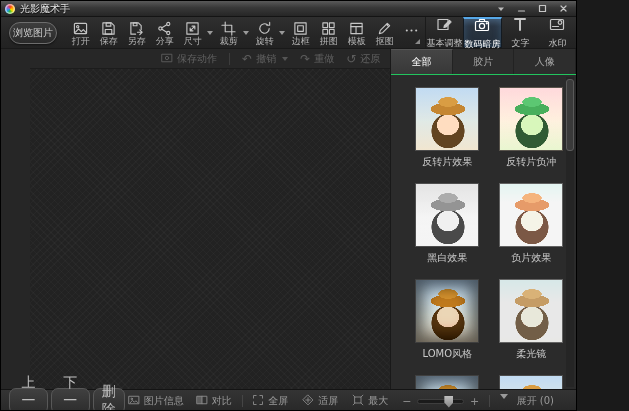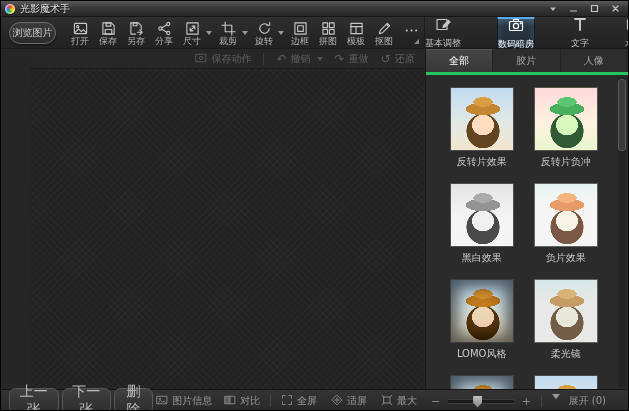--- a/index.html
+++ b/index.html
@@ -1,18 +1,18 @@
 <!DOCTYPE html>
 <html><head>
 <meta charset="utf-8">
 <style>
   * { margin:0; padding:0; box-sizing:border-box; }
   html,body { width:629px; height:411px; overflow:hidden; background:#1a1a1a; }
   body { font-family:"DejaVu Sans", sans-serif; -webkit-font-smoothing:antialiased; }
-  .app { position:relative; width:629px; height:411px; background:#262626; overflow:hidden;
+  .app { position:relative; width:577px; height:411px; background:#262626; overflow:hidden;
          border:1px solid #000; }
 
   
   .titlebar { height:16px; display:flex; align-items:center; padding:0 4px;
     background:linear-gradient(180deg,#5a5a5a 0%, #383838 45%, #262626 100%);
     border-bottom:1px solid #141414; }
   .logo { width:10px; height:10px; border-radius:50%;
     background:conic-gradient(#e33 0deg,#f90 60deg,#fd0 120deg,#3b3 180deg,#29e 240deg,#96c 300deg,#e33 360deg);
     box-shadow:inset 0 0 0 1.5px rgba(255,255,255,.55); margin-right:5px; }
   .win-title { font-size:10px; color:#e9e9e9; text-shadow:0 1px 1px #000; }
@@ -35,21 +35,21 @@
   .tool-btn.has-dd { width:36px; padding-right:8px; }
   .tool-btn .ticon { height:15px; display:flex; align-items:center; }
   .tool-btn .tlabel { font-size:9px; color:#b5b5b5; line-height:11px; white-space:nowrap; }
   .dd-arrow { position:absolute; right:2px; top:14px; width:0; height:0;
     border-left:3px solid transparent; border-right:3px solid transparent; border-top:4px solid #9a9a9a; }
   .more-btn { width:26px; display:flex; flex-direction:column; align-items:center; justify-content:center; position:relative; }
   .corner-tri { position:absolute; right:5px; bottom:4px; width:0; height:0;
     border-left:5px solid transparent; border-bottom:5px solid #8a8a8a; }
 
   
-  .mode-tabs { margin-left:auto; display:flex; width:204px; border-left:1px solid #1b1b1b;gap:36px; }
+  .mode-tabs { margin-left:auto; display:flex; width:204px; border-left:1px solid #1b1b1b; }
   .mode-tab { flex:1; display:flex; flex-direction:column; align-items:center; justify-content:center;
     gap:1px; padding-top:1px; }
   .mode-tab .mt-label { font-size:9px; color:#c2c2c2; white-space:nowrap; }
   .mode-tab.selected { background:linear-gradient(180deg,#3c4c5e 0%,#2a3542 25%,#222c37 100%);
     border:1px solid #131a21; border-top:2px solid #57a8e8;
     box-shadow:inset 0 0 8px rgba(100,170,230,.28); }
   .mode-tab.selected .mt-label { color:#fff; }
 
   
   .body-row { display:flex; height:340px; }
@@ -63,21 +63,21 @@
     border-top:4px solid #555; margin-left:2px; }
   .ab-sep { width:1px; height:12px; background:#3c3c3c; }
 
   .canvas { flex:1; background-color:#222;
     background-image:
       repeating-linear-gradient(45deg, rgba(255,255,255,.022) 0 1px, transparent 1px 5px),
       repeating-linear-gradient(-45deg, rgba(255,255,255,.022) 0 1px, transparent 1px 5px); }
 
   
   .side-panel { position:relative; width:204px; background:#2b2b2b; border-left:1px solid #191919; }
-  .fx-tabs { display:flex; height:26px; border-bottom:3px solid #22c55e; }
+  .fx-tabs { display:flex; height:26px; border-bottom:1px solid #22c55e; }
   .fx-tab { flex:1; display:flex; align-items:center; justify-content:center;
     font-size:10px; color:#a8a8a8; background:#2d2d2d; border-right:1px solid #222; }
   .fx-tab.selected { background:linear-gradient(180deg,#454545,#383838); color:#fff;
     border-top:1px solid #555; }
   .thumbs { position:relative; height:314px; overflow:hidden; padding:12px 0 0 24px; }
   .thumb-row { display:flex; gap:20px; margin-bottom:14px; }
   .thumb-cell { width:64px; display:flex; flex-direction:column; align-items:center; }
   .thumb-img { width:64px; height:64px; border:1px solid #4e4e4e;
     background:
       radial-gradient(ellipse 14px 7px at 32px 14px,  #c79d5e 68%, rgba(0,0,0,0) 70%),

